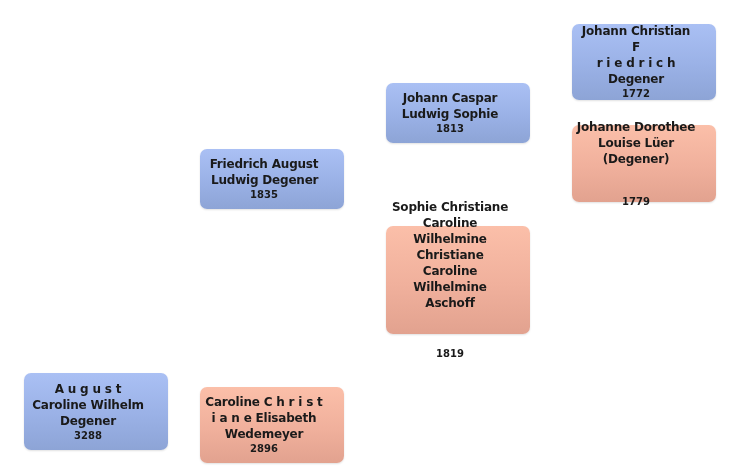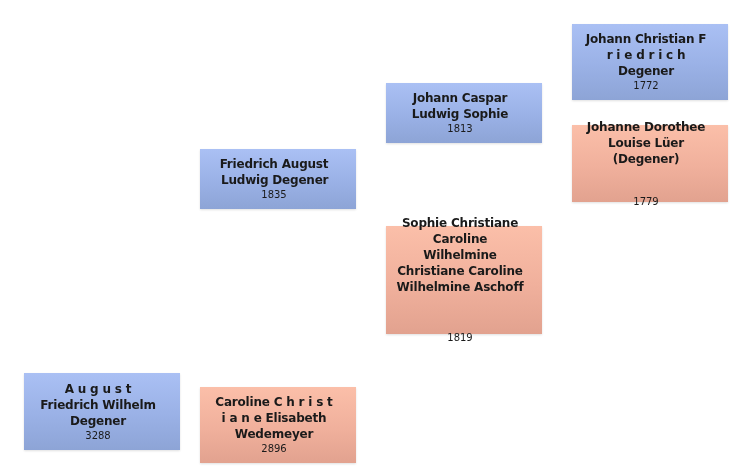--- a/index.html
+++ b/index.html
@@ -9,66 +9,66 @@
     }
     body {
       width: 732px;
       height: 474px;
       position: relative;
       overflow: hidden;
       font-family: "DejaVu Sans", "Liberation Sans", sans-serif;
     }
     .person {
       position: absolute;
-      width: 156px;
+      width: 144px;
       box-sizing: border-box;
-      border-radius: 0;
+      border-radius: 7px;
       display: flex;
       flex-direction: column;
       align-items: center;
       justify-content: center;
       text-align: center;
       color: #1a1a1a;
       box-shadow: 0 1px 2px rgba(0,0,0,0.12);
-      padding: 2px 12px 3px 4px;
+      padding: 2px 20px 3px 4px;
     }
     .male {
       background: linear-gradient(to bottom, #aac0f4 0%, #9ab1e6 55%, #8da4d6 100%);
     }
     .female {
       background: linear-gradient(to bottom, #fbbfa9 0%, #f0b09c 55%, #e2a28f 100%);
     }
     .name {
       font-size: 12px;
       font-weight: bold;
       line-height: 16px;
       letter-spacing: -0.2px;
       white-space: pre-line;
     }
     .year {
       font-size: 10px;
       line-height: 13px;
-      font-weight: normal;
+      font-weight: bold;
     }
     #p-august   { left: 24px;  top: 373px; height: 77px; }
     #p-caroline { left: 200px; top: 387px; height: 76px; }
     #p-friedrich{ left: 200px; top: 149px; height: 60px; text-align: right; }
     #p-caspar   { left: 386px; top: 83px;  height: 60px; }
     #p-sophie   { left: 386px; top: 226px; height: 108px; gap: 36px; }
     #p-jchrist  { left: 572px; top: 24px;  height: 76px; }
     #p-jdoro    { left: 572px; top: 125px; height: 77px; gap: 28px; }
   </style>
 </head>
 <body>
 
 <div>
 
   <div class="person male" id="p-august">
     <span class="name">A u g u s t
-Friedrich Wilhelm
+Caroline Wilhelm
 Degener</span>
     <span class="year">3288</span>
   </div>
 
   <div class="person female" id="p-caroline">
     <span class="name">Caroline C h r i s t
 i a n e Elisabeth
 Wedemeyer</span>
     <span class="year">2896</span>
   </div>

